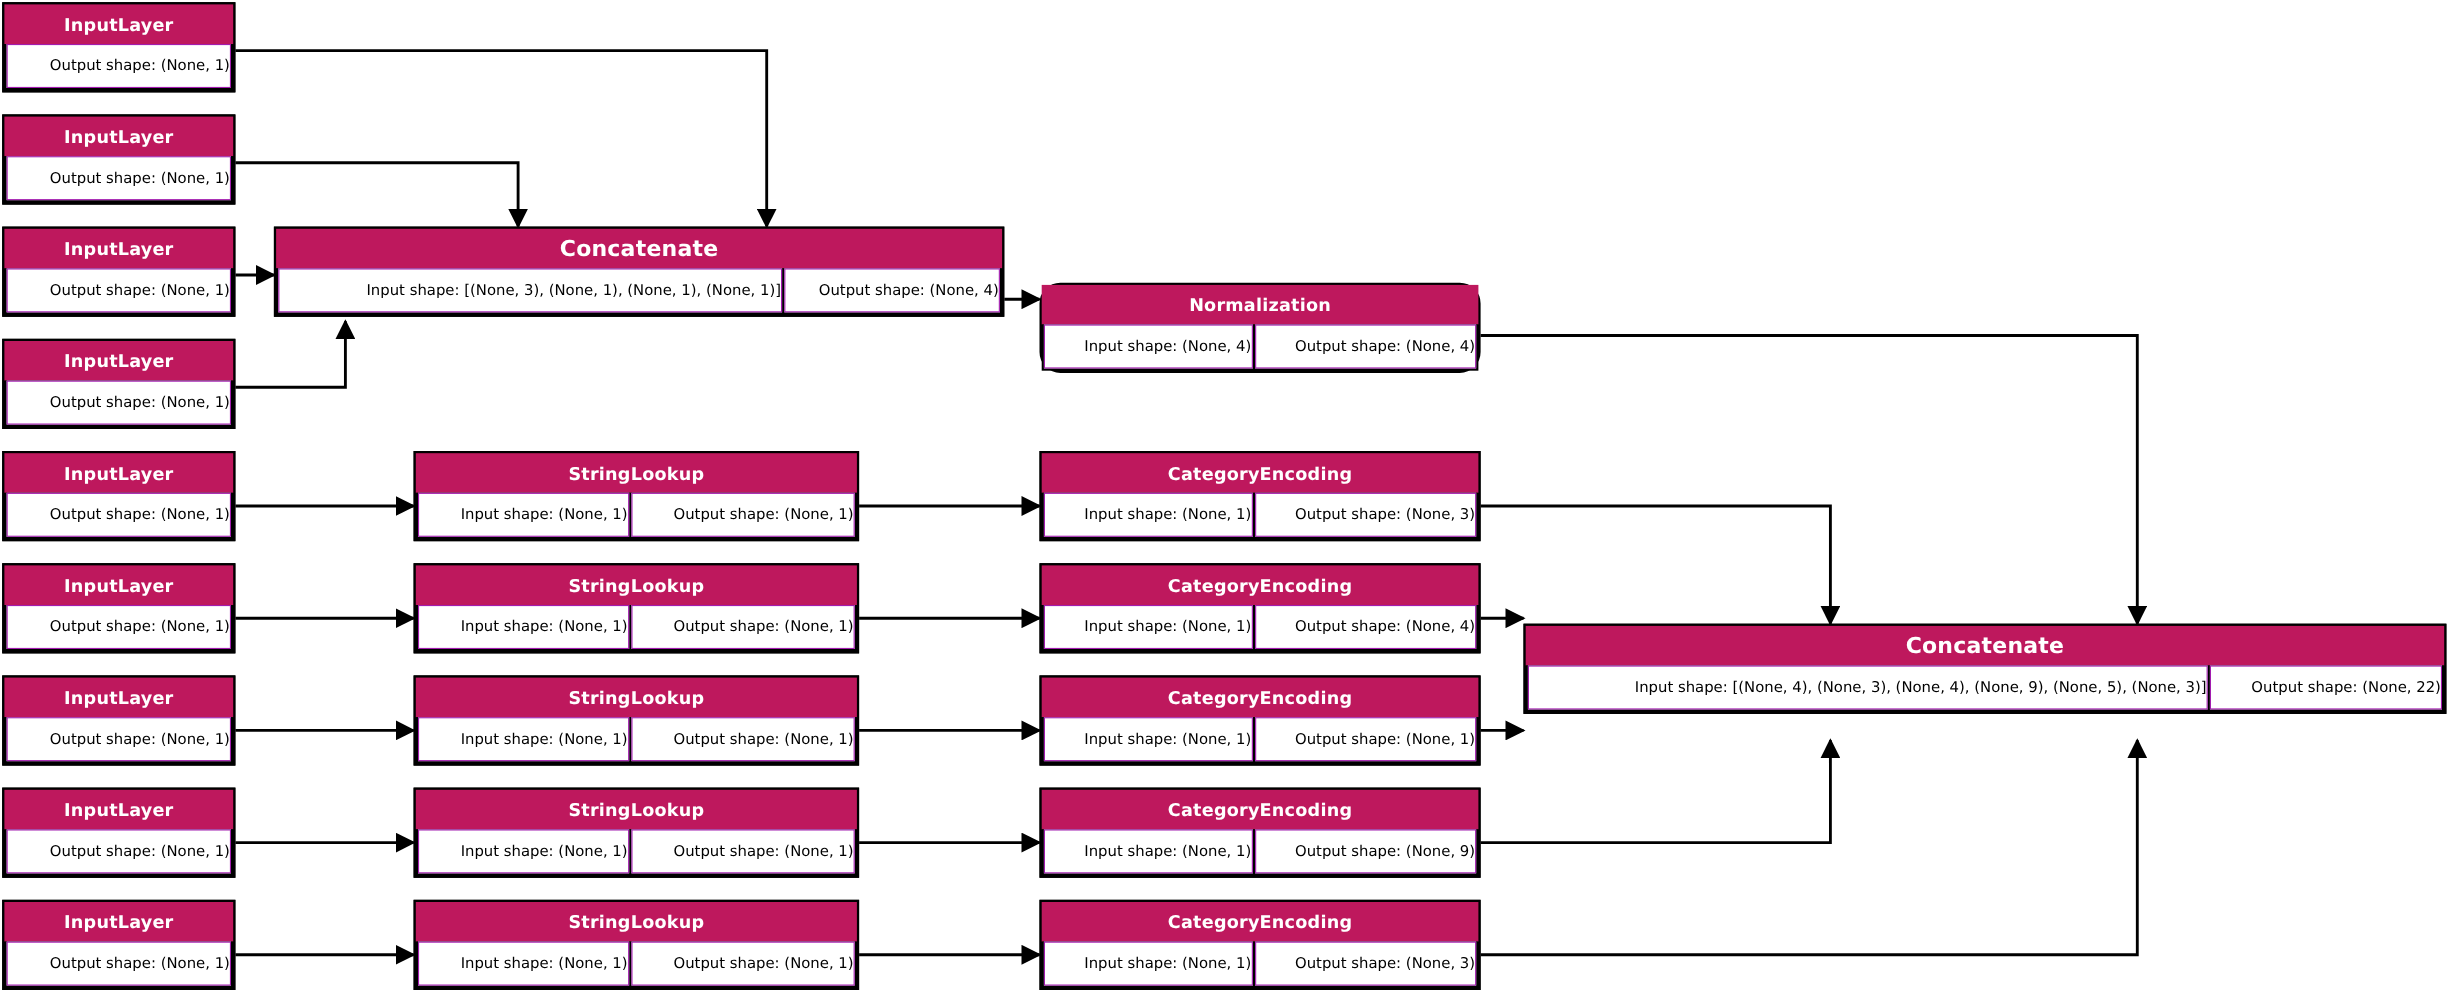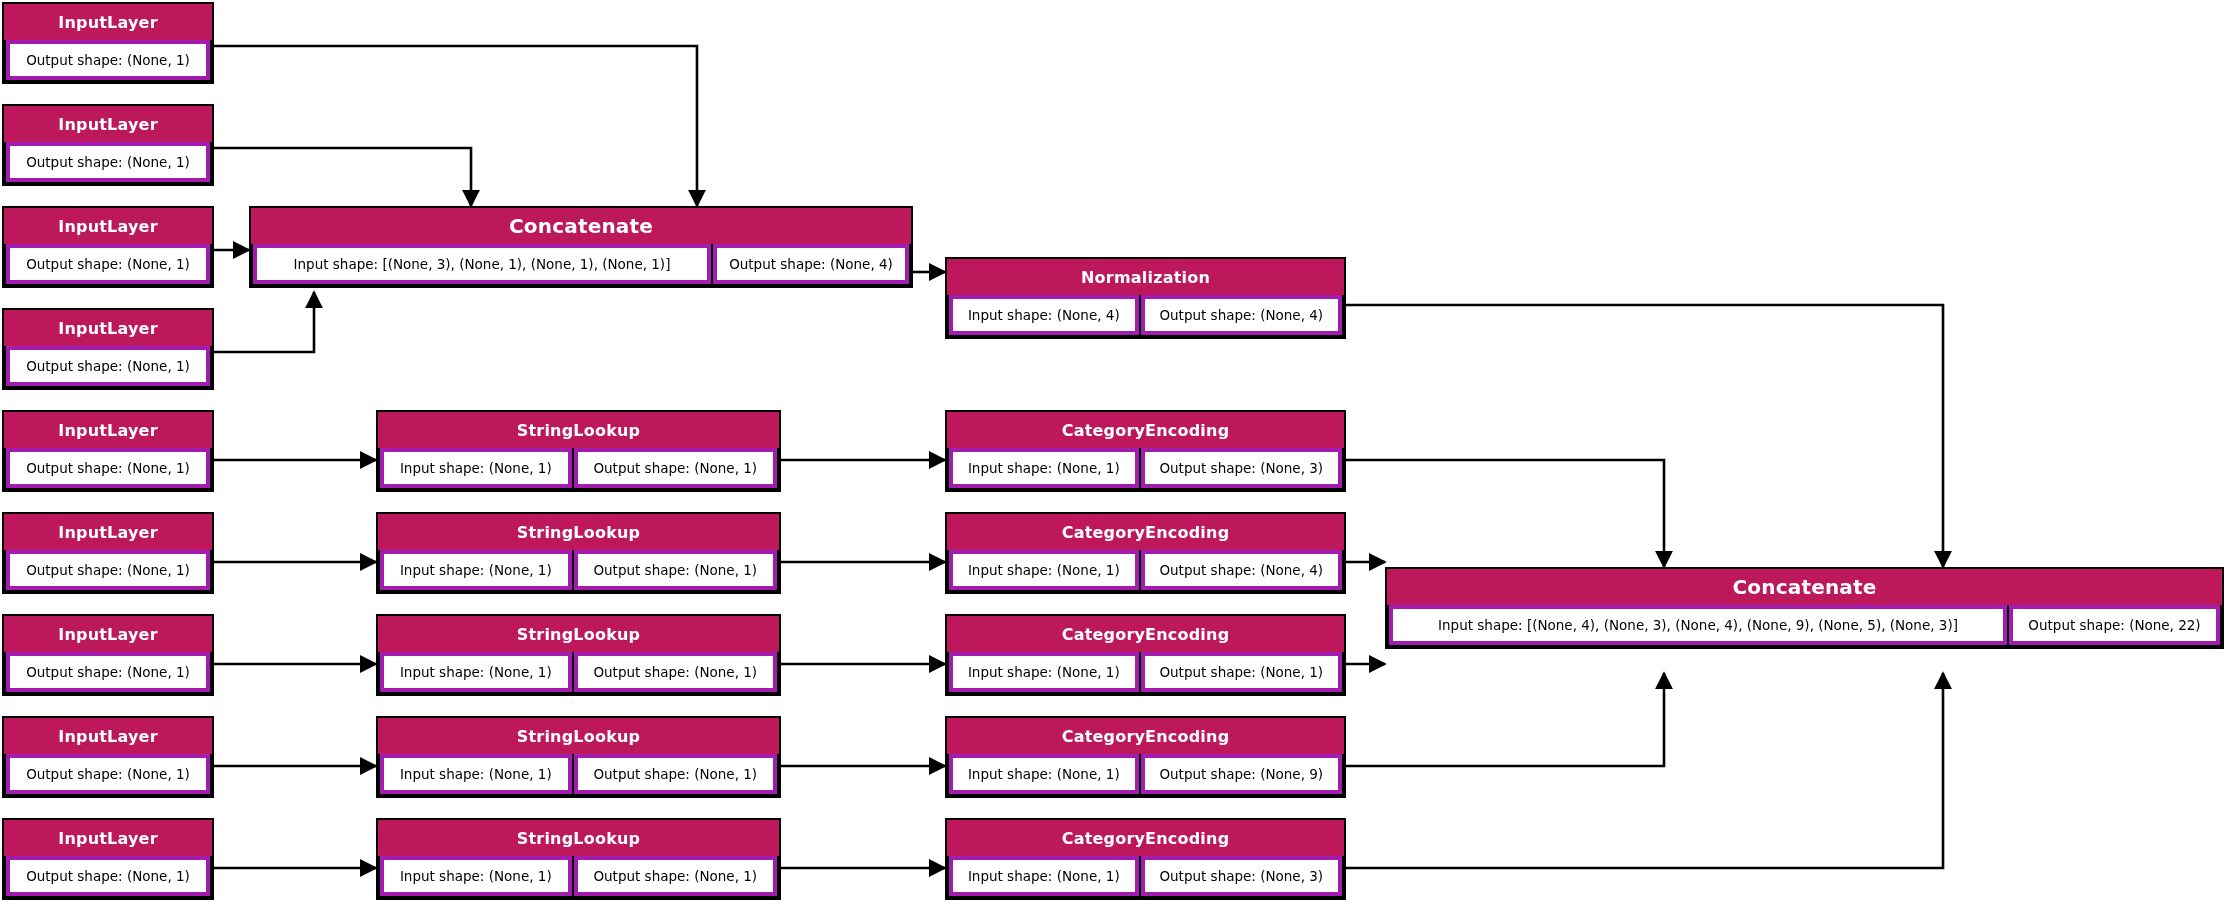--- a/index.html
+++ b/index.html
@@ -39,25 +39,25 @@
     flex-direction:row;
     background:#000000;
     flex:0 0 auto;
     padding:0 2px 2px 2px;
     box-sizing:border-box;
     gap:2px;
   }
   .cell{
     background:#ffffff;
     color:#000000;
-    border:4px solid #a21caf;
+    border:1px solid #a21caf;
     box-sizing:border-box;
     display:flex;
     align-items:center;
-    justify-content:center;
+    justify-content:flex-end;
     white-space:nowrap;
     overflow:hidden;
     flex:1 1 auto;
   }
   .cell .lbl{font-weight:normal;}
   .cell .val{font-weight:normal;}
 
   
   .n-input  .node-title{height:36px;font-size:16px;}
   .n-input  .node-body {height:42px;}
@@ -218,21 +218,21 @@
     <div class="node-body">
       <div class="cell" style="flex:0 0 458px;">
         <span class="lbl">Input shape:</span>&nbsp;<span class="val">[(None, 3), (None, 1), (None, 1), (None, 1)]</span>
       </div>
       <div class="cell">
         <span class="lbl">Output shape:</span>&nbsp;<span class="val">(None, 4)</span>
       </div>
     </div>
   </div>
 
-  <div class="node n-mid" style="left:945px;top:257px;width:401px;">
+  <div class="node n-mid" style="left:945px;top:257px;width:401px;border-radius:19px;">
     <div class="node-title">Normalization</div>
     <div class="node-body">
       <div class="cell">
         <span class="lbl">Input shape:</span>&nbsp;<span class="val">(None, 4)</span>
       </div>
       <div class="cell">
         <span class="lbl">Output shape:</span>&nbsp;<span class="val">(None, 4)</span>
       </div>
     </div>
   </div>

